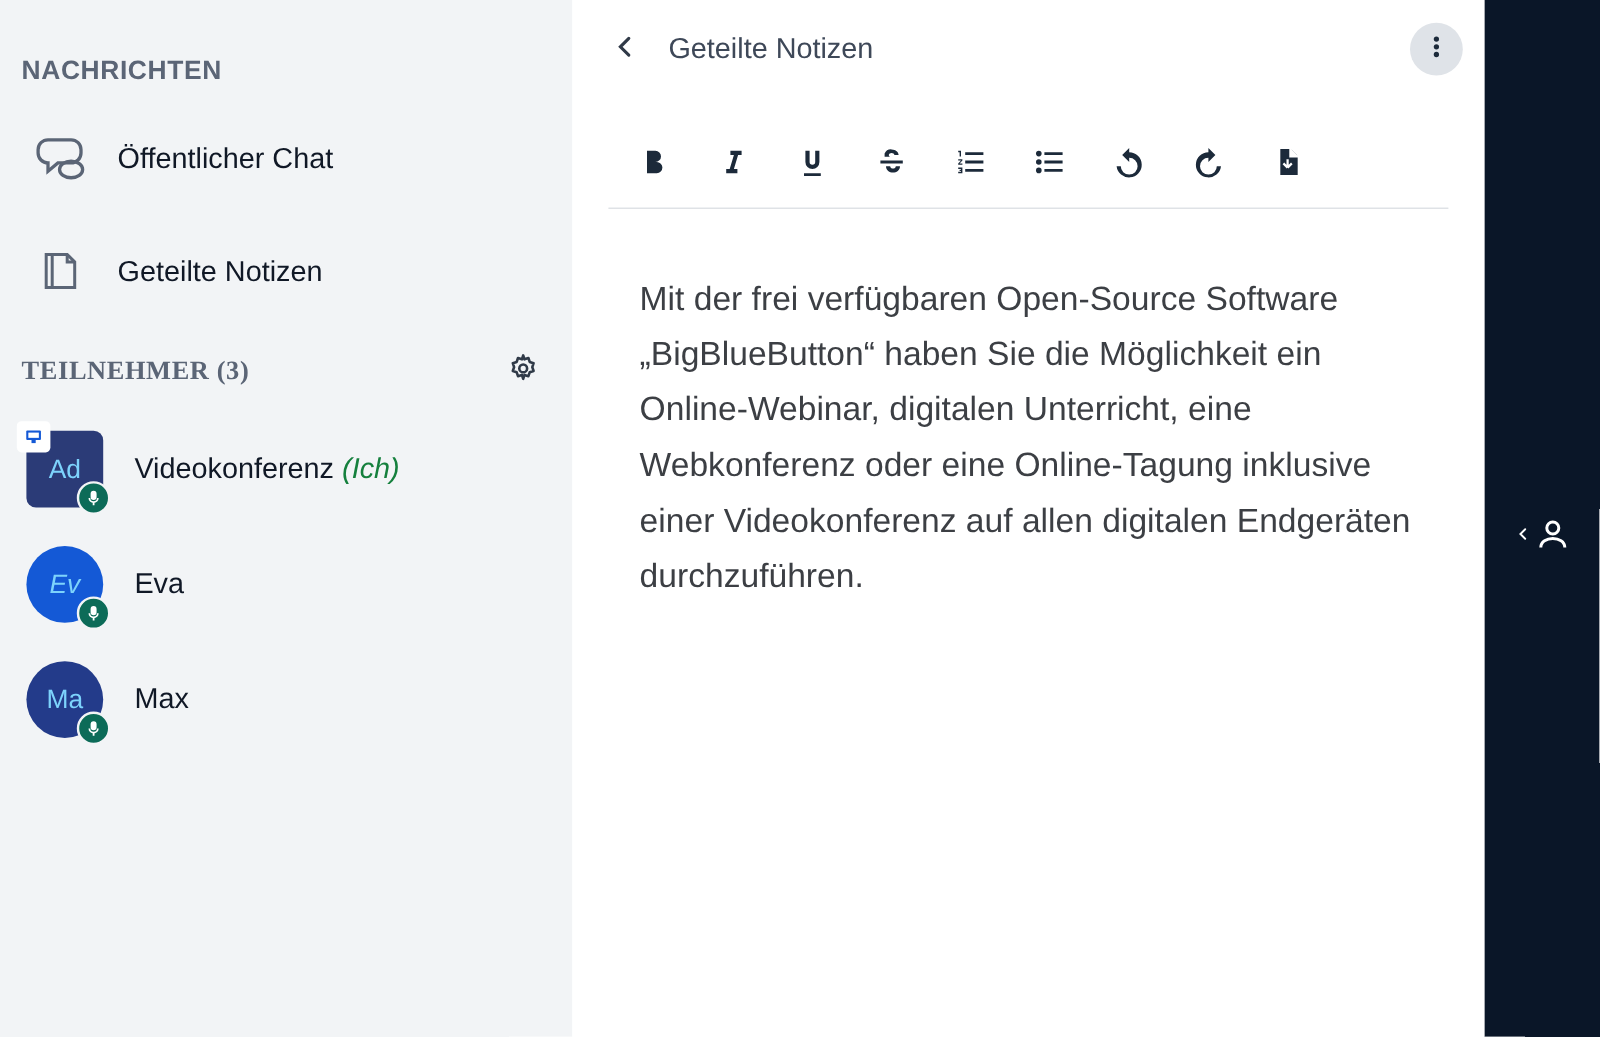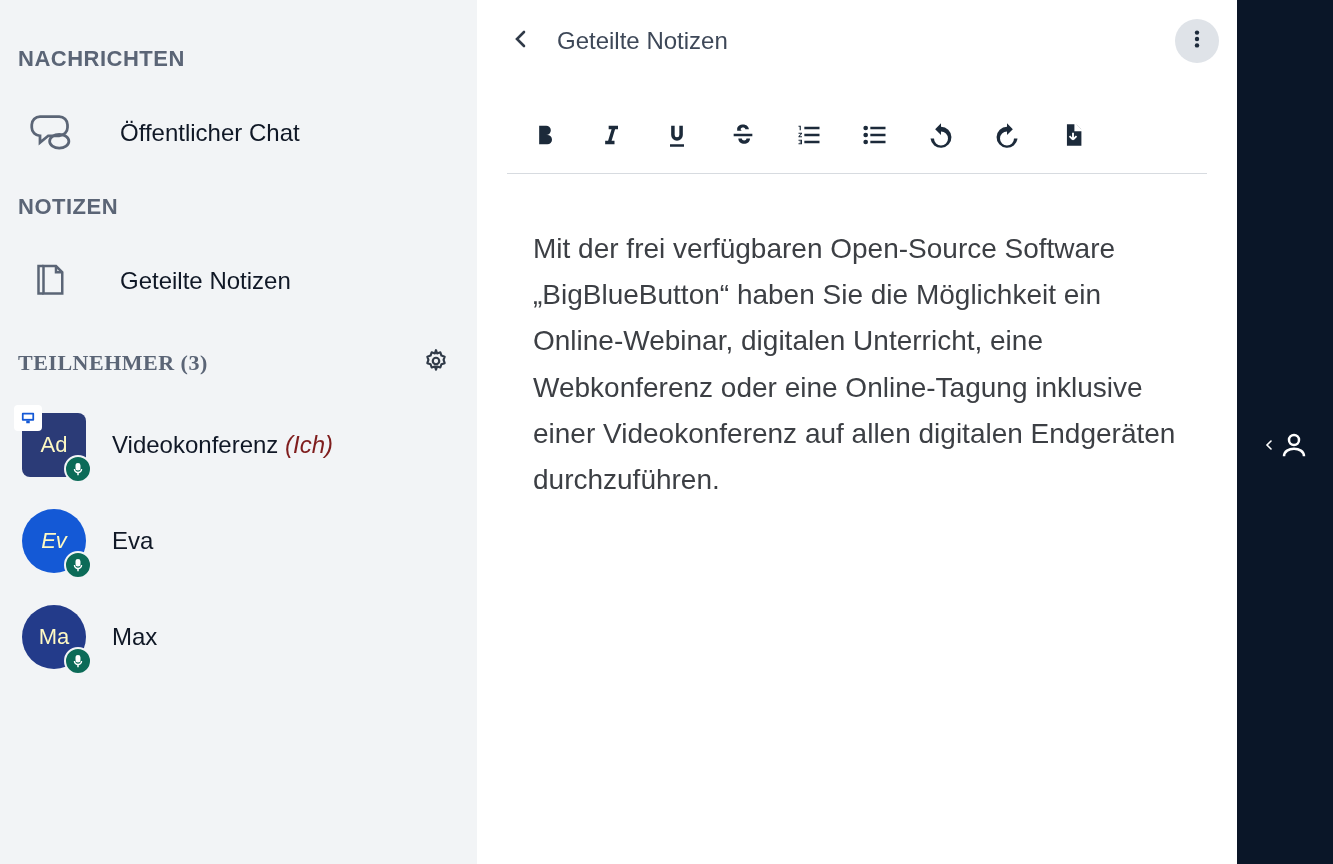--- a/index.html
+++ b/index.html
@@ -30,21 +30,21 @@
   .section-title-row {
     display: flex;
     align-items: center;
     justify-content: space-between;
     padding-right: 22px;
     font-family: Liberation Serif, serif;
   }
   .list-item {
     display: flex;
     align-items: center;
-    gap: 40px;
+    gap: 18px;
     padding: 18px 22px;
     cursor: pointer;
   }
   .li-icon {
     width: 58px;
     height: 58px;
     display: flex;
     align-items: center;
     justify-content: center;
     color: #5b6576;
@@ -66,21 +66,21 @@
     width: 64px;
     height: 64px;
   }
   .avatar {
     width: 64px;
     height: 64px;
     border-radius: 50%;
     display: flex;
     align-items: center;
     justify-content: center;
-    color: #fef9c3;
+    color: #7dd3fc;
     font-size: 22px;
     font-weight: 500;
   }
   .avatar.square { border-radius: 8px; }
   .avatar.dark { background: #2b3b77; }
   .avatar.blue { background: #1459d6; font-style: italic; }
   .avatar.navy { background: #233b8a; }
   .presenter-badge {
     position: absolute;
     top: -8px;
@@ -109,21 +109,21 @@
     justify-content: center;
     color: #fff;
     font-size: 14px;
   }
   .p-name {
     font-size: 24px;
     color: #101826;
   }
   .p-name .me {
     font-style: italic;
-    color: #7f1d1d;
+    color: #15803d;
   }
   .settings-btn {
     background: none;
     border: none;
     color: #303a48;
     cursor: pointer;
     padding: 6px;
   }
 
   
@@ -254,21 +254,20 @@
   <div class="list-item">
     <span class="li-icon">
       <svg viewBox="0 0 32 32" width="44" height="44" fill="none" stroke="currentColor" stroke-width="2">
         <path d="M6 6 h14 a6 6 0 0 1 6 6 v2 a6 6 0 0 1 -6 6 h-8 l-6 5 v-5 a6 6 0 0 1 -6 -6 v-2 a6 6 0 0 1 6 -6 z" transform="translate(2,-2)"></path>
         <ellipse cx="22" cy="22" rx="7" ry="5"></ellipse>
       </svg>
     </span>
     <span class="li-label">Öffentlicher Chat</span>
   </div>
 
-  <div class="section-title">NOTIZEN</div>
 
   <div class="list-item">
     <span class="li-icon">
       <svg viewBox="0 0 32 32" width="40" height="40" fill="none" stroke="currentColor" stroke-width="2">
         <path d="M10 4 h10 l5 5 v17 h-15 z"></path>
         <path d="M10 4 h-4 v22 h4"></path>
         <path d="M20 4 v5 h5"></path>
       </svg>
     </span>
     <span class="li-label">Geteilte Notizen</span>

